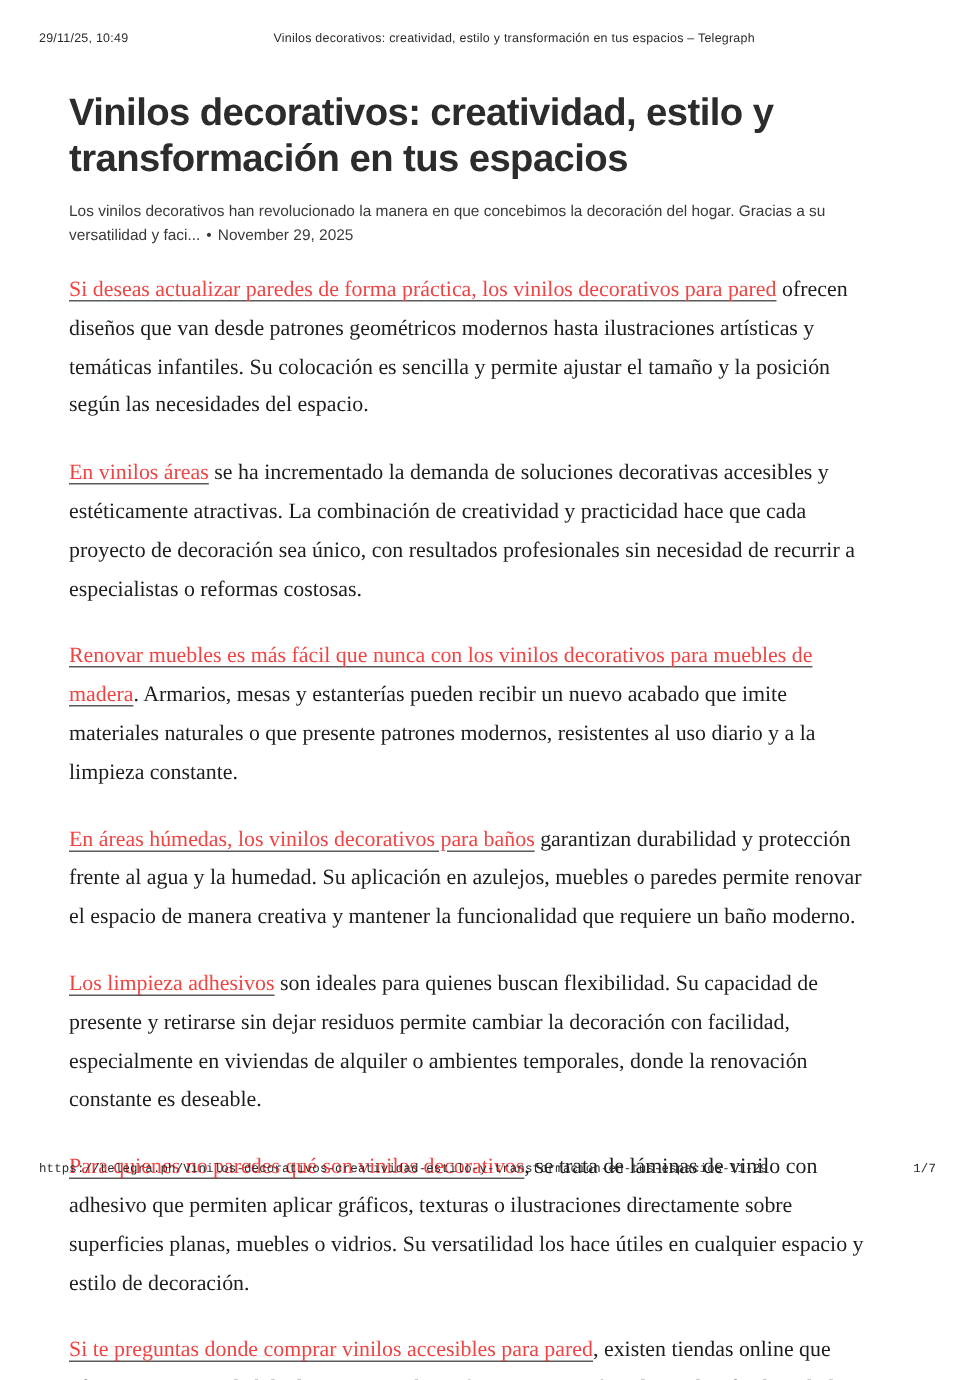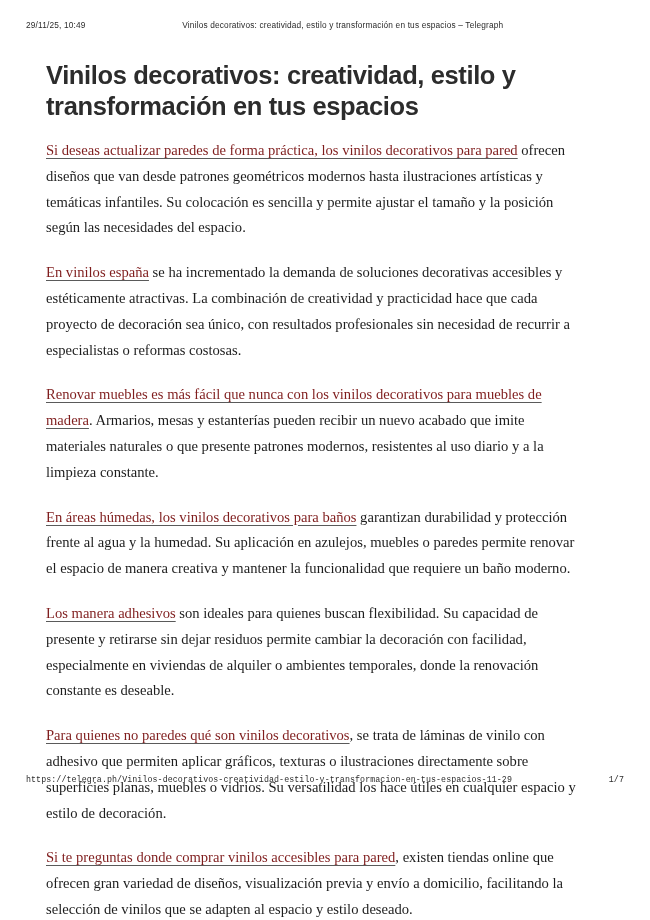--- a/index.html
+++ b/index.html
@@ -101,21 +101,21 @@
   }
   .body-copy p:last-child {
     margin-bottom: 0;
   }
 
   .lnk {
     text-decoration: underline;
     text-decoration-thickness: 1px;
     text-underline-offset: 2.5px;
     text-decoration-color: #5a5a5a;
-    color: #7f1d1d;
+    color: #ef4444;
     cursor: pointer;
   }
 
   
   .print-footer {
     position: absolute;
     bottom: 14px;
     left: 26px;
     right: 26px;
     height: 14px;
@@ -145,32 +145,35 @@
 
   <div class="print-header">
     <span class="ph-date">29/11/25, 10:49</span>
     <span class="ph-title">Vinilos decorativos: creatividad, estilo y transformación en tus espacios – Telegraph</span>
   </div>
 
   <div class="article">
 
     <h1 class="article-title">Vinilos decorativos: creatividad, estilo y transformación en tus espacios</h1>
 
+    <div class="article-meta">
+      <span>Los vinilos decorativos han revolucionado la manera en que concebimos la decoración del hogar. Gracias a su versatilidad y faci...</span><span class="meta-sep">•</span><span class="meta-date">November 29, 2025</span>
+    </div>
 
     <div class="body-copy">
 
       <p><a class="lnk">Si deseas actualizar paredes de forma práctica, los vinilos decorativos para pared</a><span> ofrecen diseños que van desde patrones geométricos modernos hasta ilustraciones artísticas y temáticas infantiles. Su colocación es sencilla y permite ajustar el tamaño y la posición según las necesidades del espacio.</span></p>
 
-      <p><a class="lnk">En vinilos españa</a><span> se ha incrementado la demanda de soluciones decorativas accesibles y estéticamente atractivas. La combinación de creatividad y practicidad hace que cada proyecto de decoración sea único, con resultados profesionales sin necesidad de recurrir a especialistas o reformas costosas.</span></p>
+      <p><a class="lnk">En vinilos áreas</a><span> se ha incrementado la demanda de soluciones decorativas accesibles y estéticamente atractivas. La combinación de creatividad y practicidad hace que cada proyecto de decoración sea único, con resultados profesionales sin necesidad de recurrir a especialistas o reformas costosas.</span></p>
 
       <p><a class="lnk">Renovar muebles es más fácil que nunca con los vinilos decorativos para muebles de madera</a><span>. Armarios, mesas y estanterías pueden recibir un nuevo acabado que imite materiales naturales o que presente patrones modernos, resistentes al uso diario y a la limpieza constante.</span></p>
 
       <p><a class="lnk">En áreas húmedas, los vinilos decorativos para baños</a><span> garantizan durabilidad y protección frente al agua y la humedad. Su aplicación en azulejos, muebles o paredes permite renovar el espacio de manera creativa y mantener la funcionalidad que requiere un baño moderno.</span></p>
 
-      <p><a class="lnk">Los manera adhesivos</a><span> son ideales para quienes buscan flexibilidad. Su capacidad de presente y retirarse sin dejar residuos permite cambiar la decoración con facilidad, especialmente en viviendas de alquiler o ambientes temporales, donde la renovación constante es deseable.</span></p>
+      <p><a class="lnk">Los limpieza adhesivos</a><span> son ideales para quienes buscan flexibilidad. Su capacidad de presente y retirarse sin dejar residuos permite cambiar la decoración con facilidad, especialmente en viviendas de alquiler o ambientes temporales, donde la renovación constante es deseable.</span></p>
 
       <p><a class="lnk">Para quienes no paredes qué son vinilos decorativos</a><span>, se trata de láminas de vinilo con adhesivo que permiten aplicar gráficos, texturas o ilustraciones directamente sobre superficies planas, muebles o vidrios. Su versatilidad los hace útiles en cualquier espacio y estilo de decoración.</span></p>
 
       <p><a class="lnk">Si te preguntas donde comprar vinilos accesibles para pared</a><span>, existen tiendas online que ofrecen gran variedad de diseños, visualización previa y envío a domicilio, facilitando la selección de vinilos que se adapten al espacio y estilo deseado.</span></p>
 
     </div>
   </div>
 
   <div class="print-footer">
     <span class="pf-url">https://telegra.ph/Vinilos-decorativos-creatividad-estilo-y-transformacion-en-tus-espacios-11-29</span>

